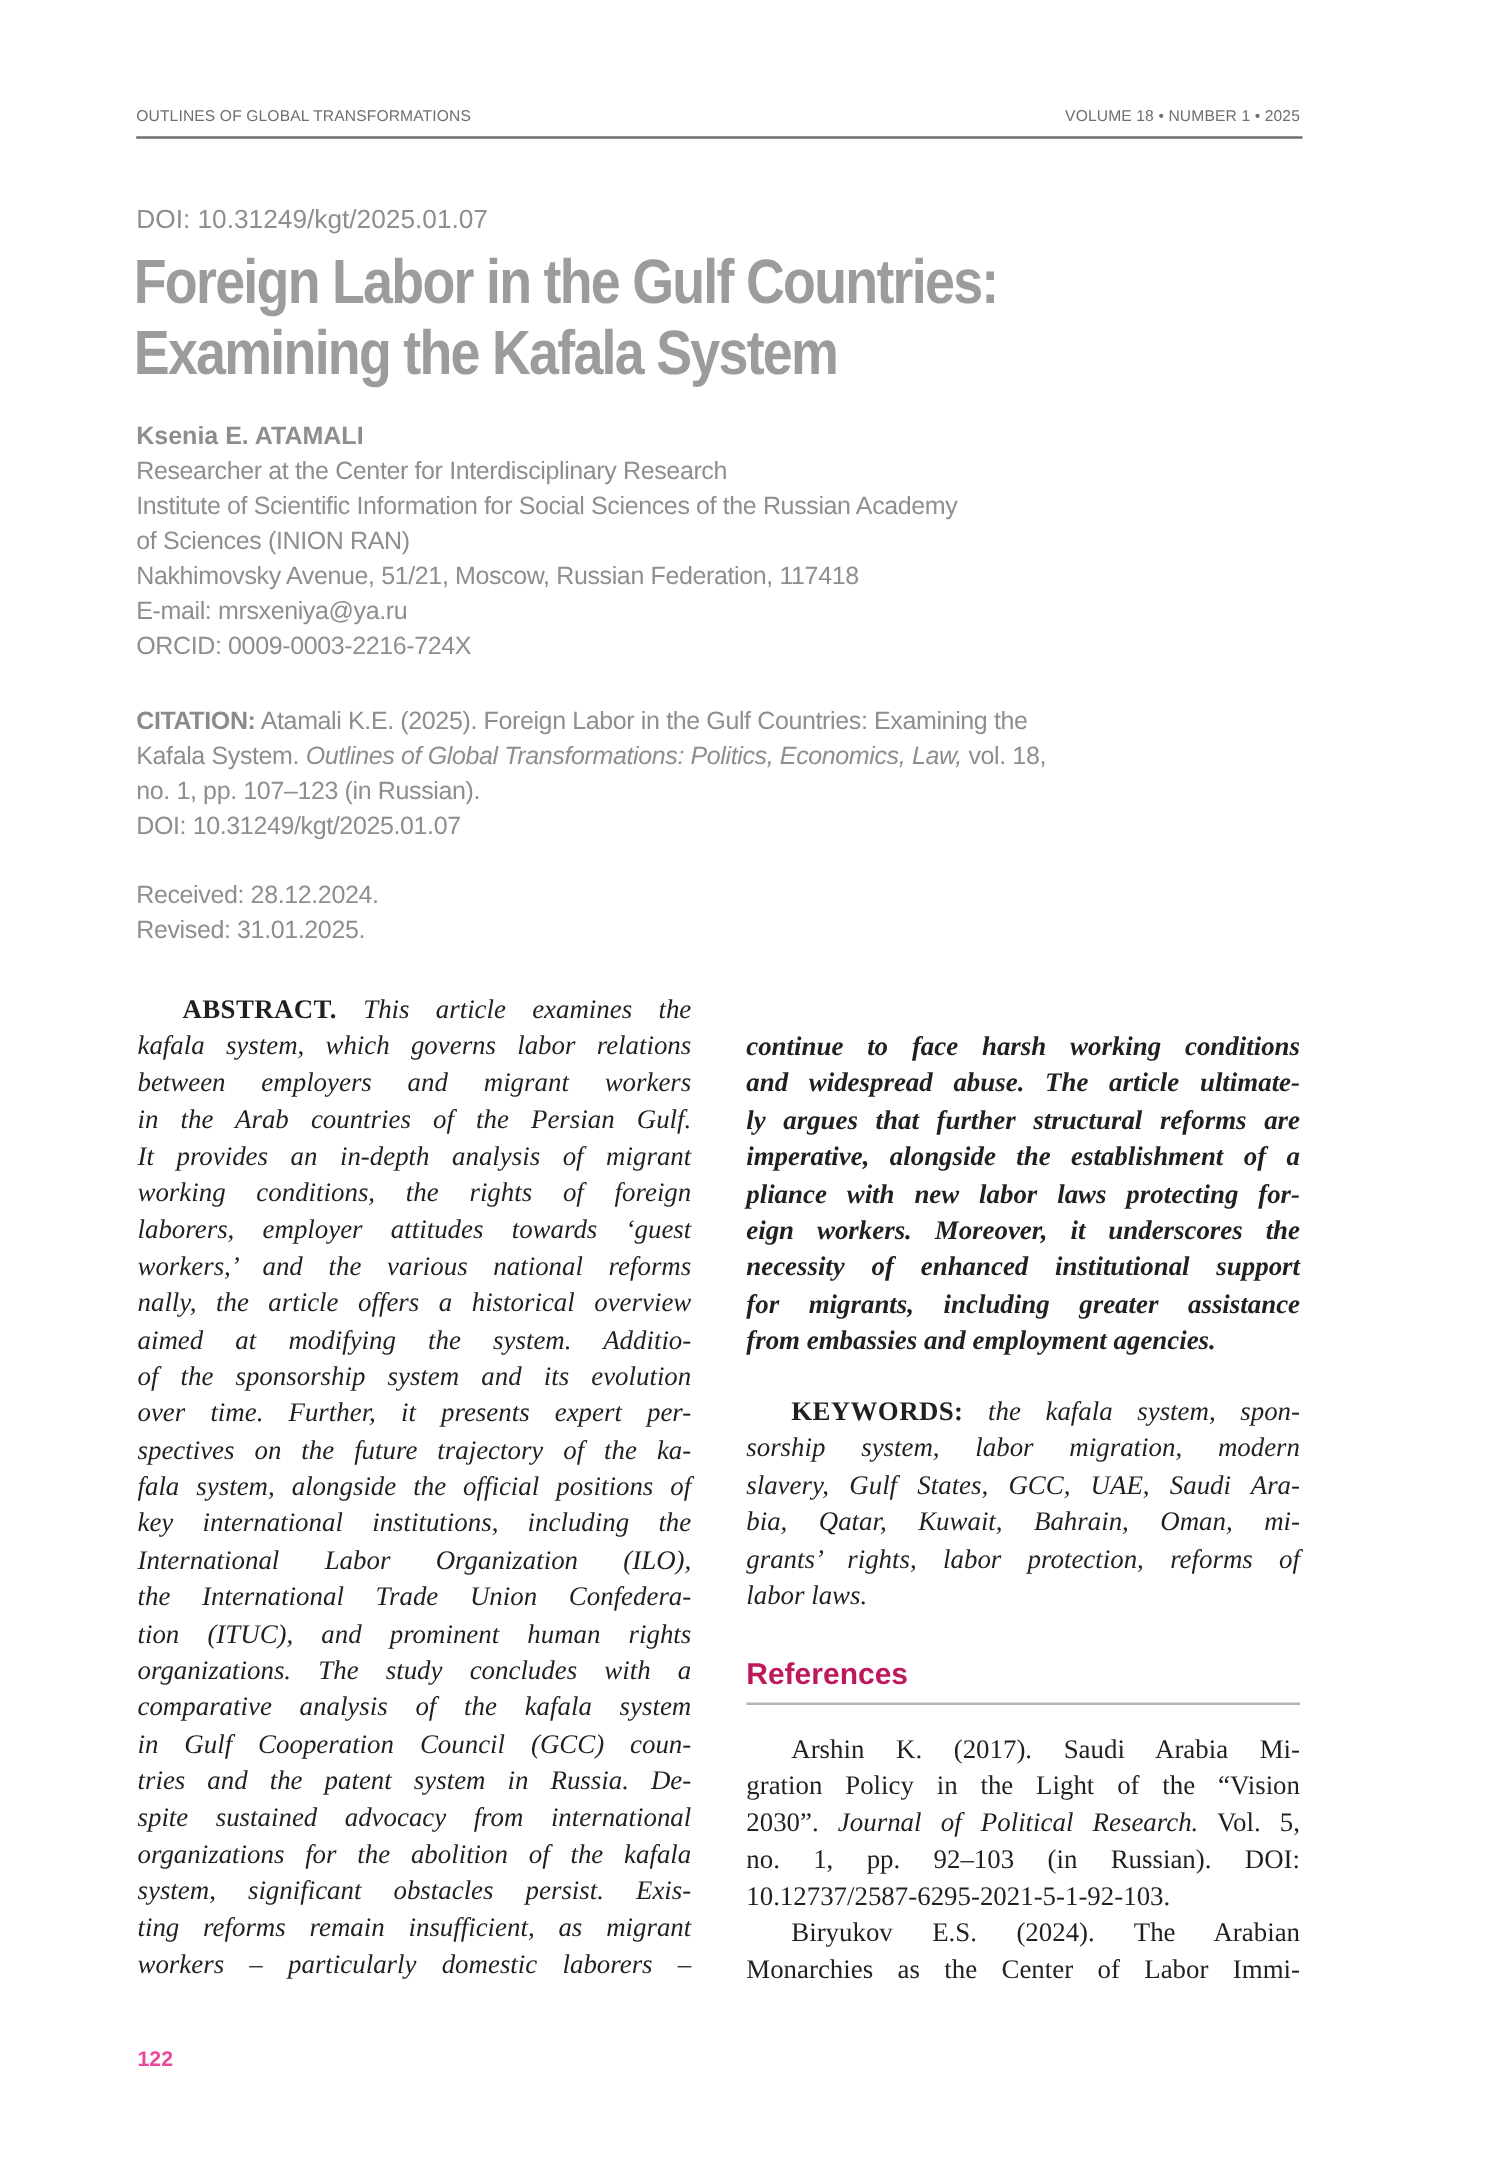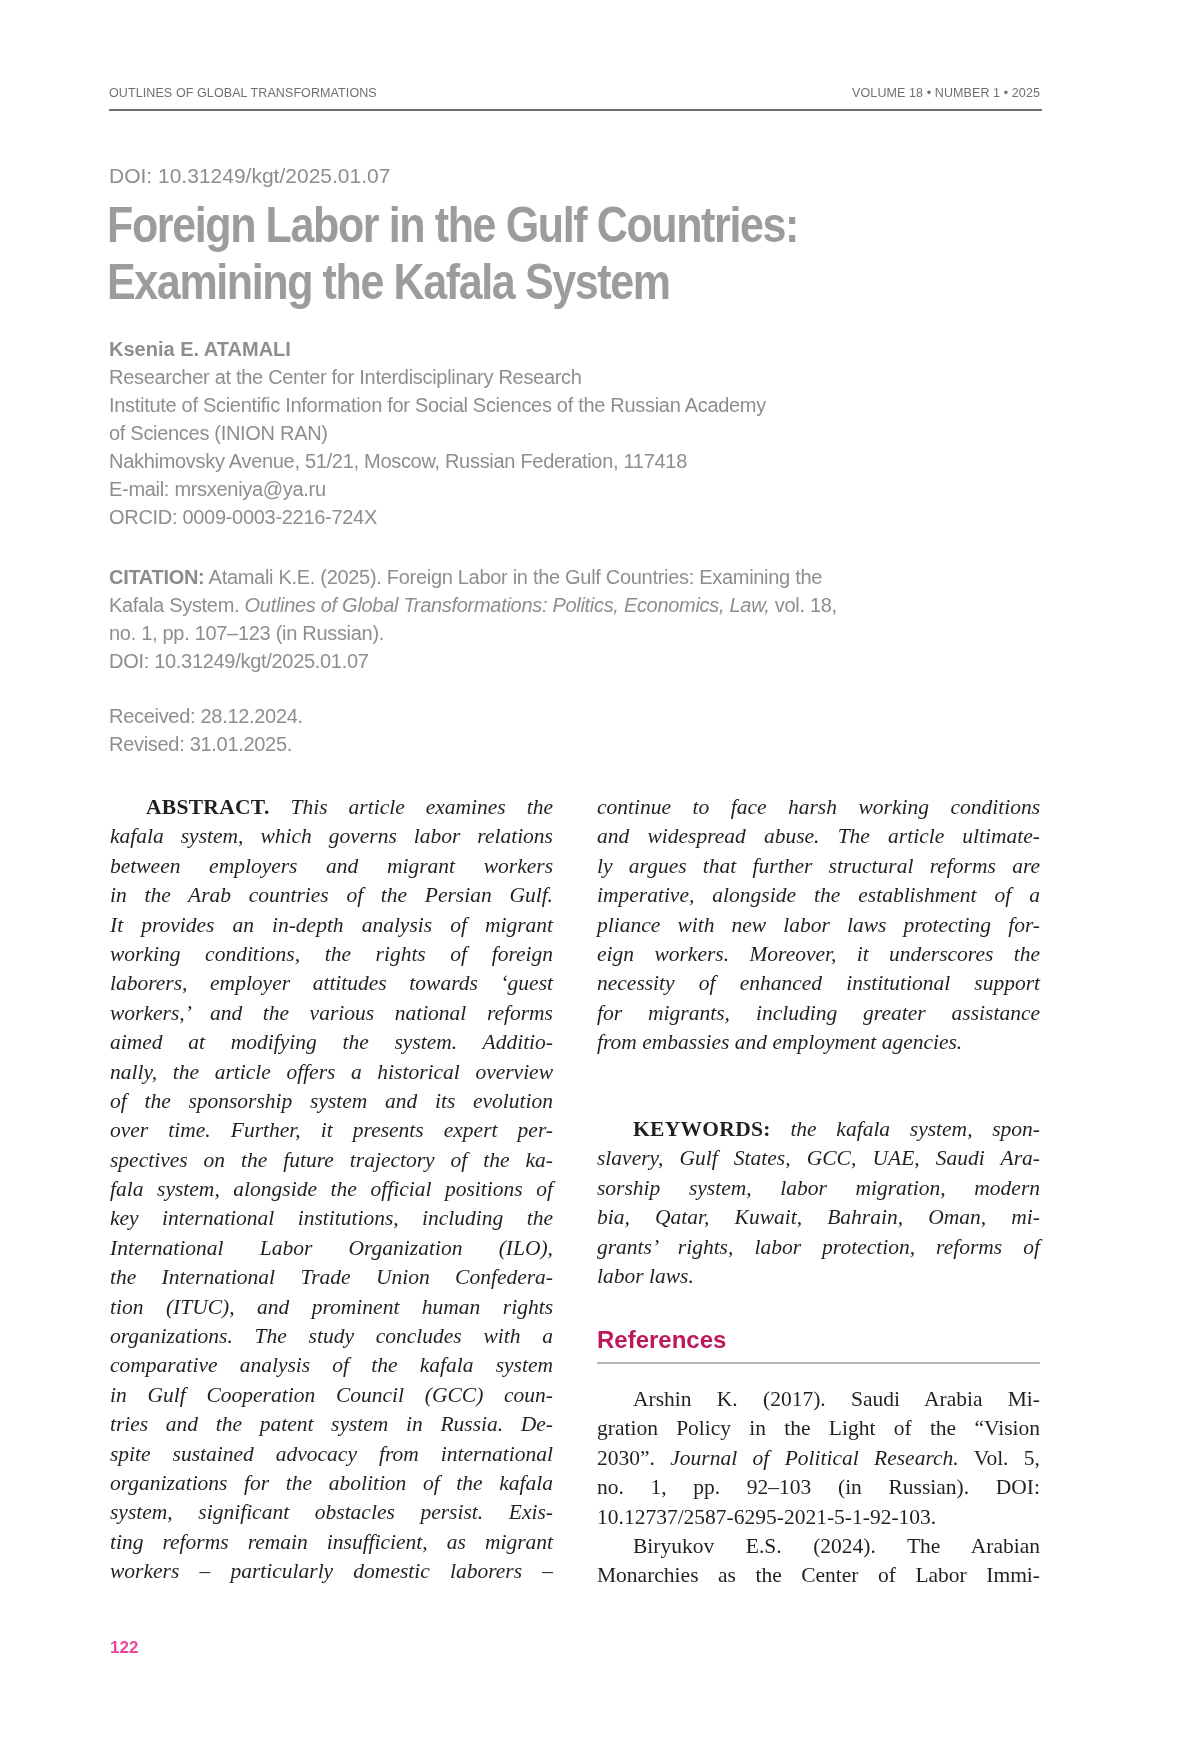--- a/index.html
+++ b/index.html
@@ -23,21 +23,21 @@
 
   .cite { left: 109px; font-size: 20px; color: #8e8e90; letter-spacing: -0.3px; }
   .cite b { font-weight: bold; color: #8b8b8d; }
   .cite i { }
 
   .col { position: absolute; width: 443px; font-size: 21.5px; line-height: 29.4px; color: #231f20; text-align: justify; }
   .col .line { display: block; height: 29.4px; text-align: justify; text-align-last: justify; white-space: nowrap; overflow: visible; }
   .col .line.last { text-align-last: left; }
   .col .indent { padding-left: 36px; }
   .col-left { left: 110px; top: 793px; }
-  .col-right-abs { left: 597px; top: 793px; }
+  .col-right-abs { left: 597px; top: 823px; font-weight: bold; }
   .col-right-kw { left: 597px; top: 1115px; }
   .col-right-ref { left: 597px; top: 1385px; }
 
   .it { font-style: italic; }
   .lbl { font-weight: bold; font-style: normal; letter-spacing: 0.3px; }
 
   .refs-heading { left: 597px; top: 1326px; font-size: 24px; font-weight: bold; color: #be185d; }
   .refs-rule { position: absolute; left: 597px; top: 1362px; width: 443px; height: 2px; background: #b5b5b7; }
 
   .page-number { left: 110px; top: 1638px; font-size: 17px; font-weight: bold; color: #ec4899; }
@@ -71,22 +71,22 @@
 
 <div class="col serif col-left it">
   <span class="line indent"><span class="lbl">ABSTRACT.</span><span> This article examines the</span></span>
   <span class="line">kafala system, which governs labor relations</span>
   <span class="line">between employers and migrant workers</span>
   <span class="line">in the Arab countries of the Persian Gulf.</span>
   <span class="line">It provides an in-depth analysis of migrant</span>
   <span class="line">working conditions, the rights of foreign</span>
   <span class="line">laborers, employer attitudes towards ‘guest</span>
   <span class="line">workers,’ and the various national reforms</span>
+  <span class="line">nally, the article offers a historical overview</span>
   <span class="line">aimed at modifying the system. Additio-</span>
-  <span class="line">nally, the article offers a historical overview</span>
   <span class="line">of the sponsorship system and its evolution</span>
   <span class="line">over time. Further, it presents expert per-</span>
   <span class="line">spectives on the future trajectory of the ka-</span>
   <span class="line">fala system, alongside the official positions of</span>
   <span class="line">key international institutions, including the</span>
   <span class="line">International Labor Organization (ILO),</span>
   <span class="line">the International Trade Union Confedera-</span>
   <span class="line">tion (ITUC), and prominent human rights</span>
   <span class="line">organizations. The study concludes with a</span>
   <span class="line">comparative analysis of the kafala system</span>
@@ -106,22 +106,22 @@
   <span class="line">imperative, alongside the establishment of a</span>
   <span class="line">pliance with new labor laws protecting for-</span>
   <span class="line">eign workers. Moreover, it underscores the</span>
   <span class="line">necessity of enhanced institutional support</span>
   <span class="line">for migrants, including greater assistance</span>
   <span class="line last">from embassies and employment agencies.</span>
 </div>
 
 <div class="col serif col-right-kw it">
   <span class="line indent"><span class="lbl">KEYWORDS:</span><span> the kafala system, spon-</span></span>
+  <span class="line">sorship system, labor migration, modern</span>
   <span class="line">slavery, Gulf States, GCC, UAE, Saudi Ara-</span>
-  <span class="line">sorship system, labor migration, modern</span>
   <span class="line">bia, Qatar, Kuwait, Bahrain, Oman, mi-</span>
   <span class="line">grants’ rights, labor protection, reforms of</span>
   <span class="line last">labor laws.</span>
 </div>
 
 <div class="abs sans refs-heading">References</div>
 <div class="refs-rule"></div>
 
 <div class="col serif col-right-ref">
   <span class="line indent">Arshin K. (2017). Saudi Arabia Mi-</span>

